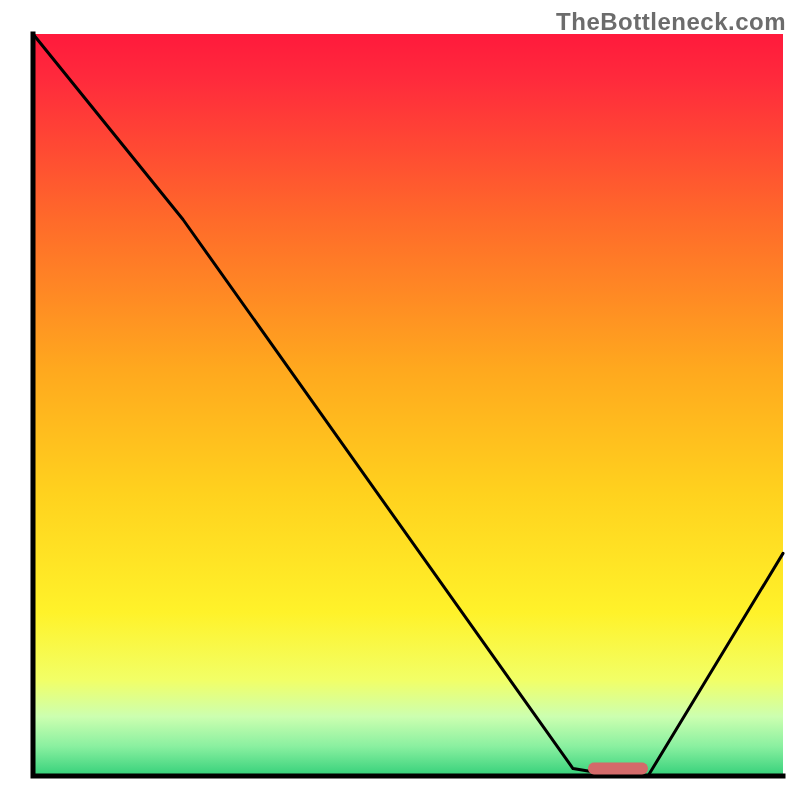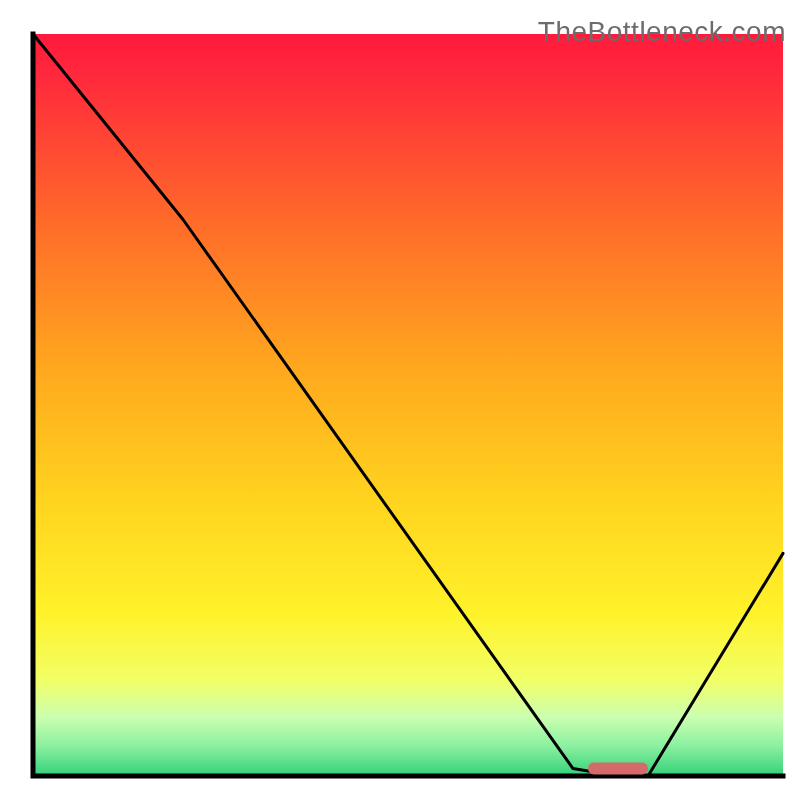--- a/index.html
+++ b/index.html
@@ -10,25 +10,25 @@
     background: #ffffff;
     overflow: hidden;
   }
   .stage {
     position: relative;
     width: 800px;
     height: 800px;
   }
   .watermark {
     position: absolute;
-    top: 16px;
+    top: 8px;
     right: 14px;
     font-family: Arial, Helvetica, sans-serif;
-    font-size: 28px;
-    font-weight: 400;
+    font-size: 24px;
+    font-weight: 700;
     color: #6c6c6c;
     letter-spacing: 0.5px;
   }
   svg {
     display: block;
   }
 </style>
 </head>
 <body>
 

